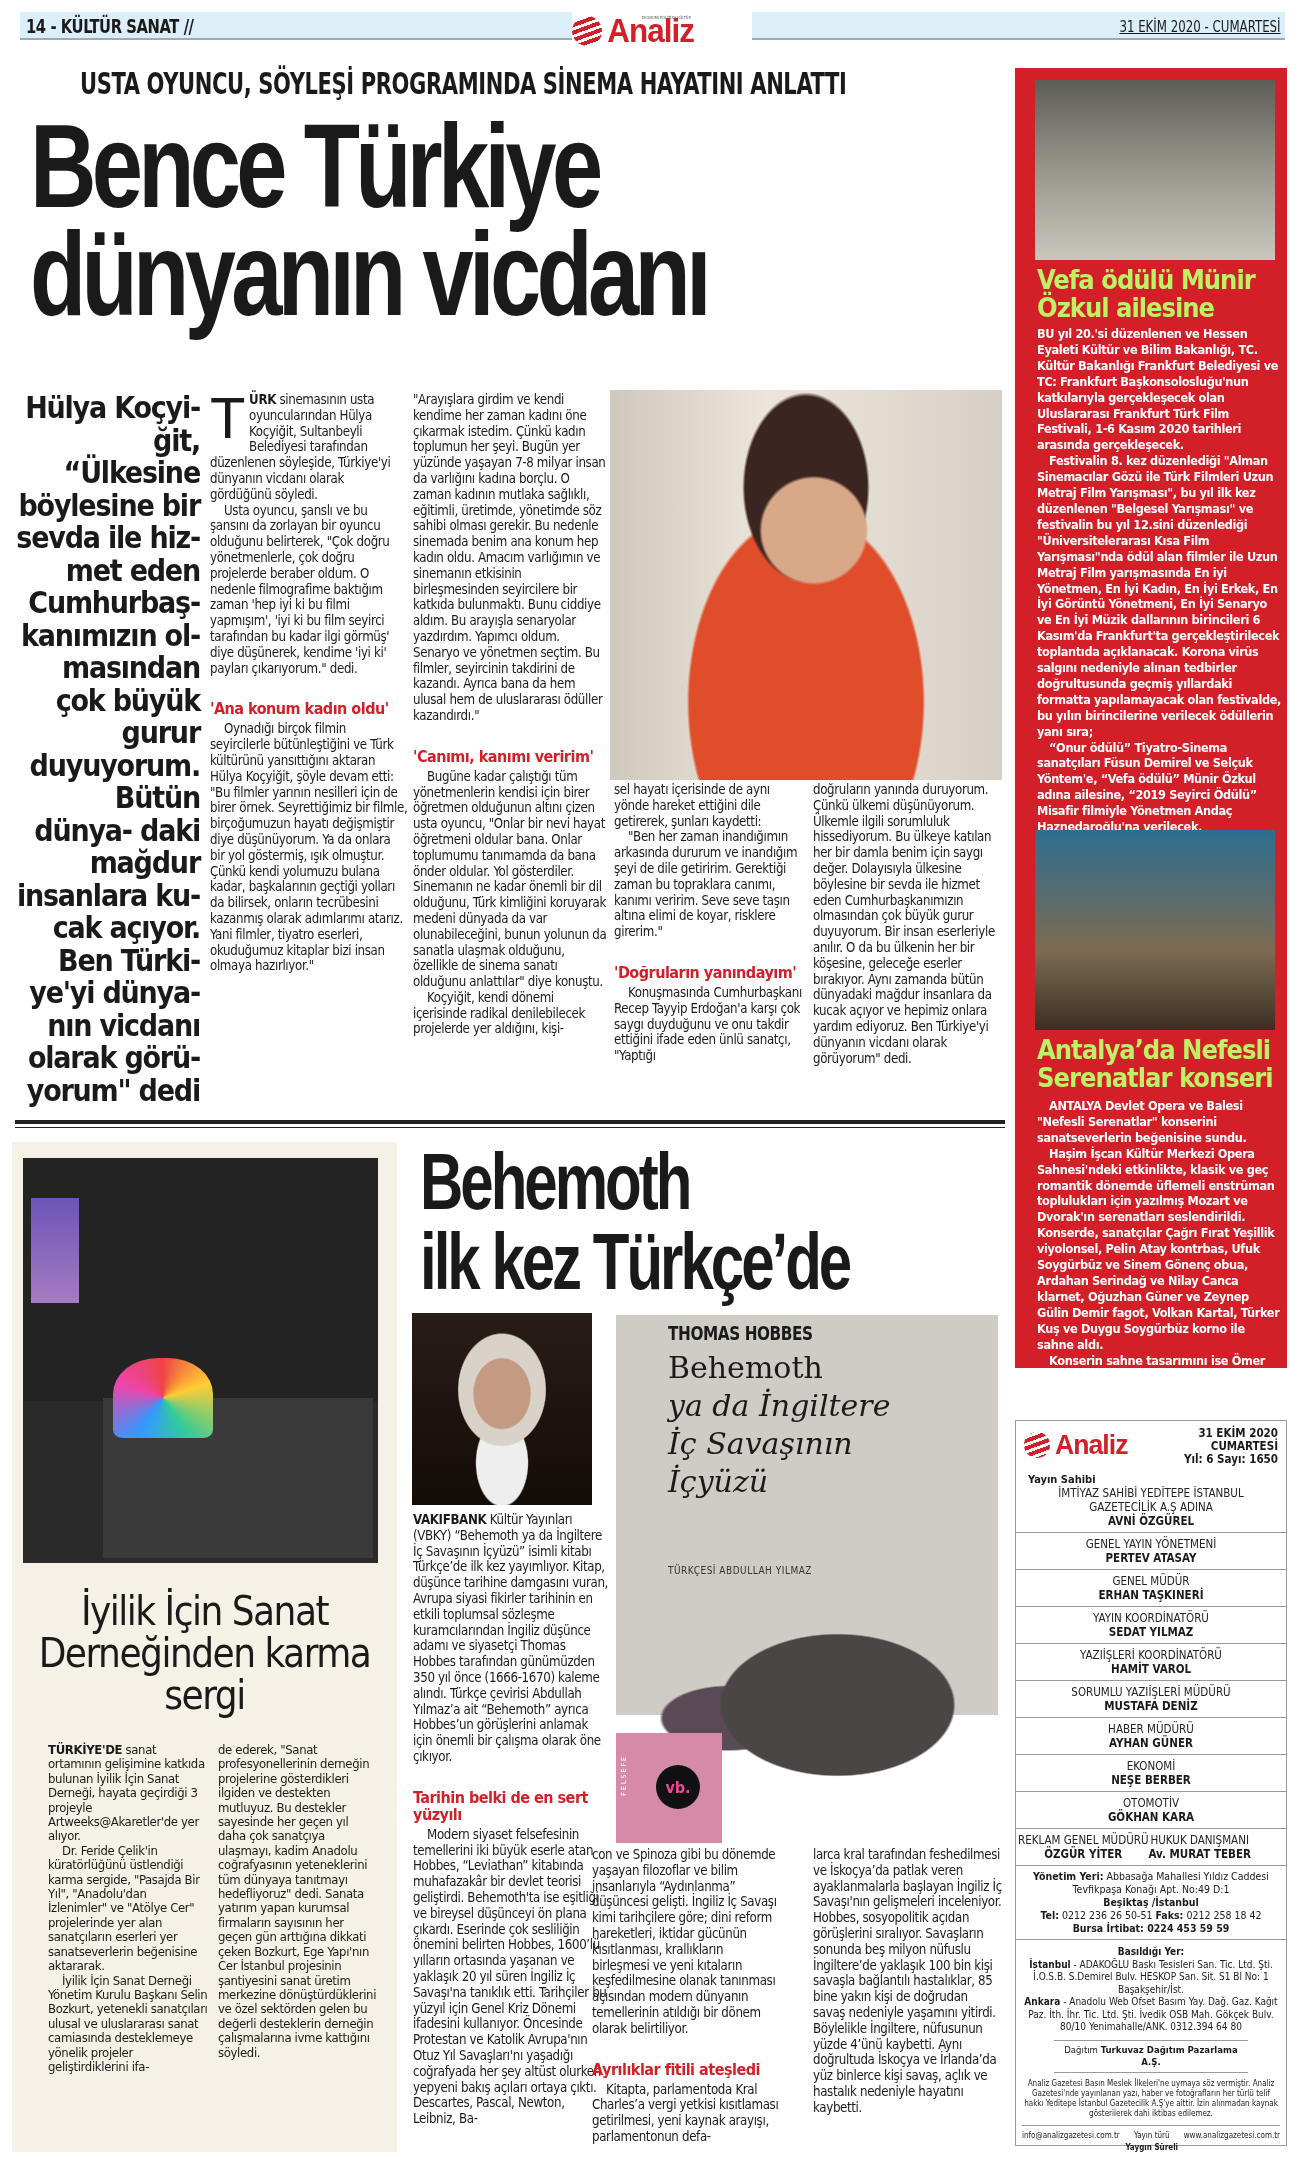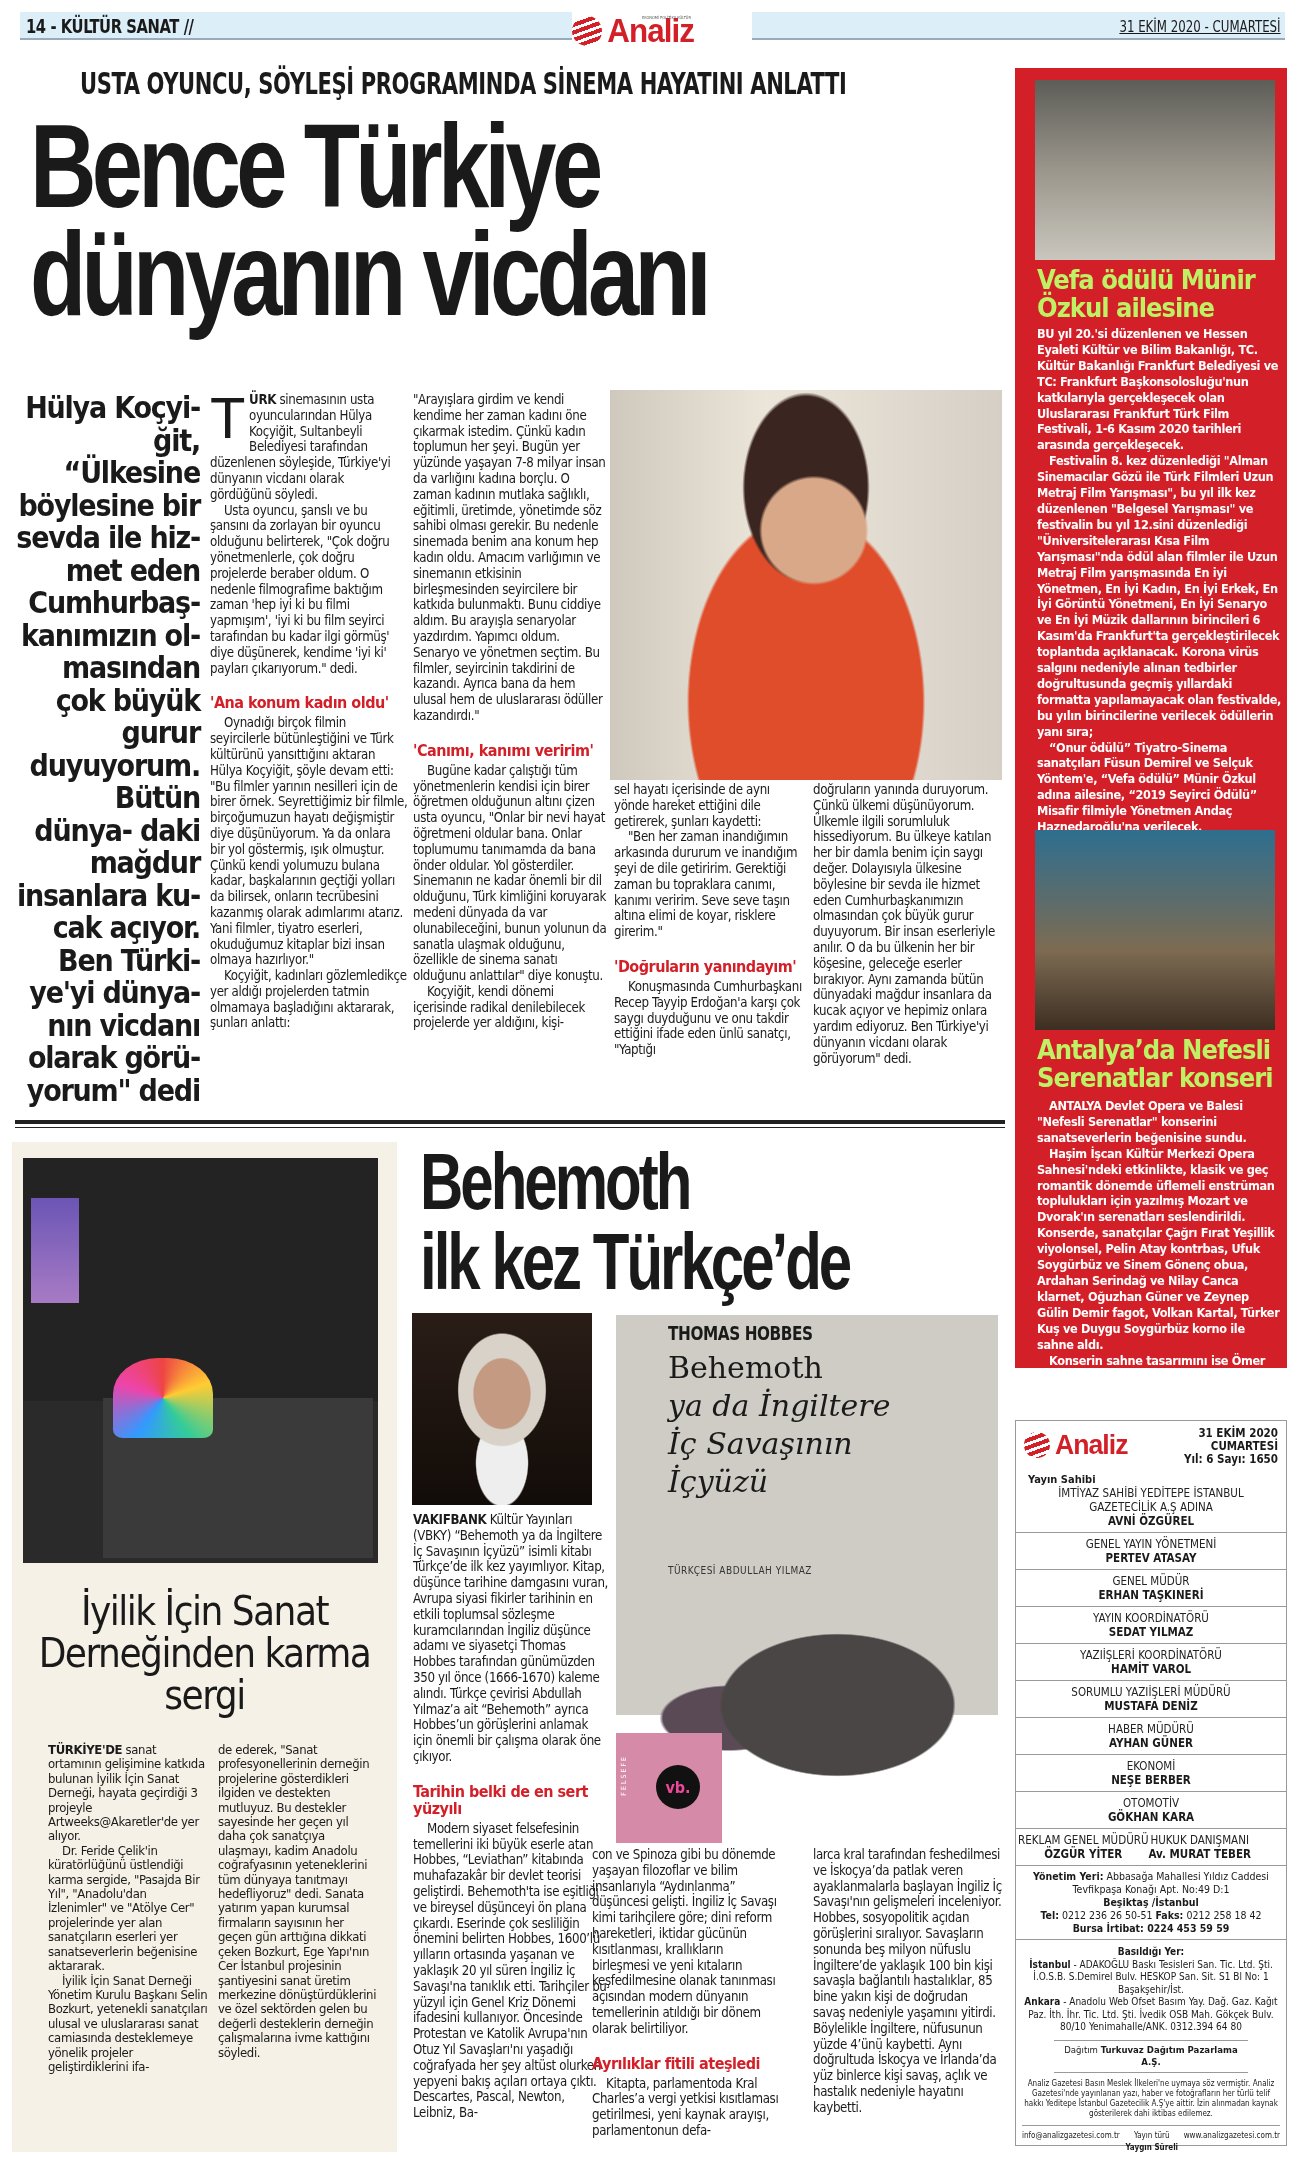--- a/index.html
+++ b/index.html
@@ -14,21 +14,21 @@
 .logo-text{font-weight:bold;font-size:33px;color:#d31f28;letter-spacing:-1px;font-family:"Liberation Sans",sans-serif;transform:scaleX(0.95)}
 .logo-tag{position:absolute;font-size:4px;left:70px;top:3px;color:#555}
 
 #kicker{left:80px;top:66px;font-size:30px;font-weight:bold;letter-spacing:-0.5px;transform:scaleX(0.78);transform-origin:left;white-space:nowrap}
 #headline{left:30px;top:112px;width:970px;font-family:"Liberation Sans",sans-serif;font-weight:bold;font-size:118px;line-height:108px;letter-spacing:-6px;transform:scaleX(0.78);transform-origin:left;white-space:nowrap}
 
 #pull{left:10px;top:392px;width:190px;text-align:right;font-size:30px;line-height:32.5px;font-weight:bold;letter-spacing:-1.2px}
 .col{position:absolute;font-size:13.2px;line-height:15.8px;letter-spacing:-0.35px;text-align:left}
 .col p{margin:0}
 .col .ind{text-indent:14px}
-.sub{color:#d31f28;font-weight:bold;font-size:16px;line-height:17px;margin:18px 0 4px;letter-spacing:-0.5px}
+.sub{color:#d31f28;font-weight:bold;font-size:16px;line-height:17px;margin:24px 0 4px;letter-spacing:-0.5px}
 .dropcap{float:left;font-size:58px;line-height:48px;margin:2px 4px 0 0;font-family:"Liberation Sans",sans-serif}
 .lead{font-weight:bold}
 
 #portrait{left:610px;top:390px;width:392px;height:390px;background:radial-gradient(circle at 52% 36%,#d8a888 0 16%,transparent 17%),radial-gradient(ellipse at 50% 25%,#3a2520 0 22%,transparent 23%),radial-gradient(ellipse at 50% 80%,#e04d2a 0 42%,transparent 43%),linear-gradient(90deg,#cfc8bd,#ece6da 40%,#d5cfc6);overflow:hidden}
 
 .rule{position:absolute;background:#222}
 
 #red{left:1015px;top:68px;width:272px;height:1300px;background:#d31f28;color:#fff}
 #red .ph{position:absolute;left:20px;width:240px;background:#8b7d6b}
 #red h2{position:absolute;left:22px;font-size:27px;line-height:28px;font-weight:bold;letter-spacing:-1px;color:#bef264}
@@ -74,21 +74,20 @@
   <div>Bence Türkiye</div>
   <div>dünyanın vicdanı</div>
 </div>
 <div id="pull" class="abs">Hülya Koçyi- ğit, “Ülkesine böylesine bir sevda ile hiz- met eden Cumhurbaş- kanımızın ol- masından çok büyük gurur duyuyorum. Bütün dünya- daki mağdur insanlara ku- cak açıyor. Ben Türki- ye'yi dünya- nın vicdanı olarak görü- yorum" dedi</div>
 
 <div class="col" style="left:210px;top:392px;width:198px">
   <p><span class="dropcap">T</span><span class="lead">ÜRK</span><span> sinemasının usta oyuncularından Hülya Koçyiğit, Sultanbeyli Belediyesi tarafından düzenlenen söyleşide, Türkiye'yi dünyanın vicdanı olarak gördüğünü söyledi.</span></p>
   <p class="ind">Usta oyuncu, şanslı ve bu şansını da zorlayan bir oyuncu olduğunu belirterek, "Çok doğru yönetmenlerle, çok doğru projelerde beraber oldum. O nedenle filmografime baktığım zaman 'hep iyi ki bu filmi yapmışım', 'iyi ki bu film seyirci tarafından bu kadar ilgi görmüş' diye düşünerek, kendime 'iyi ki' payları çıkarıyorum." dedi.</p>
   <div class="sub">'Ana konum kadın oldu'</div>
   <p class="ind">Oynadığı birçok filmin seyircilerle bütünleştiğini ve Türk kültürünü yansıttığını aktaran Hülya Koçyiğit, şöyle devam etti: "Bu filmler yarının nesilleri için de birer örnek. Seyrettiğimiz bir filmle, birçoğumuzun hayatı değişmiştir diye düşünüyorum. Ya da onlara bir yol göstermiş, ışık olmuştur. Çünkü kendi yolumuzu bulana kadar, başkalarının geçtiği yolları da bilirsek, onların tecrübesini kazanmış olarak adımlarımı atarız. Yani filmler, tiyatro eserleri, okuduğumuz kitaplar bizi insan olmaya hazırlıyor."</p>
-  <p class="ind">Koçyiğit, kadınları gözlemledikçe yer aldığı projelerden tatmin olmamaya başladığını aktararak, şunları anlattı:</p>
 </div>
 <div class="col" style="left:413px;top:392px;width:194px">
   <p>"Arayışlara girdim ve kendi kendime her zaman kadını öne çıkarmak istedim. Çünkü kadın toplumun her şeyi. Bugün yer yüzünde yaşayan 7-8 milyar insan da varlığını kadına borçlu. O zaman kadının mutlaka sağlıklı, eğitimli, üretimde, yönetimde söz sahibi olması gerekir. Bu nedenle sinemada benim ana konum hep kadın oldu. Amacım varlığımın ve sinemanın etkisinin birleşmesinden seyircilere bir katkıda bulunmaktı. Bunu ciddiye aldım. Bu arayışla senaryolar yazdırdım. Yapımcı oldum. Senaryo ve yönetmen seçtim. Bu filmler, seyircinin takdirini de kazandı. Ayrıca bana da hem ulusal hem de uluslararası ödüller kazandırdı."</p>
   <div class="sub">'Canımı, kanımı veririm'</div>
   <p class="ind">Bugüne kadar çalıştığı tüm yönetmenlerin kendisi için birer öğretmen olduğunun altını çizen usta oyuncu, "Onlar bir nevi hayat öğretmeni oldular bana. Onlar toplumumu tanımamda da bana önder oldular. Yol gösterdiler. Sinemanın ne kadar önemli bir dil olduğunu, Türk kimliğini koruyarak medeni dünyada da var olunabileceğini, bunun yolunun da sanatla ulaşmak olduğunu, özellikle de sinema sanatı olduğunu anlattılar" diye konuştu.</p>
   <p class="ind">Koçyiğit, kendi dönemi içerisinde radikal denilebilecek projelerde yer aldığını, kişi-</p>
 </div>
 <div id="portrait" class="abs"></div>
 <div class="col" style="left:614px;top:782px;width:190px">
   <p>sel hayatı içerisinde de aynı yönde hareket ettiğini dile getirerek, şunları kaydetti:</p>

